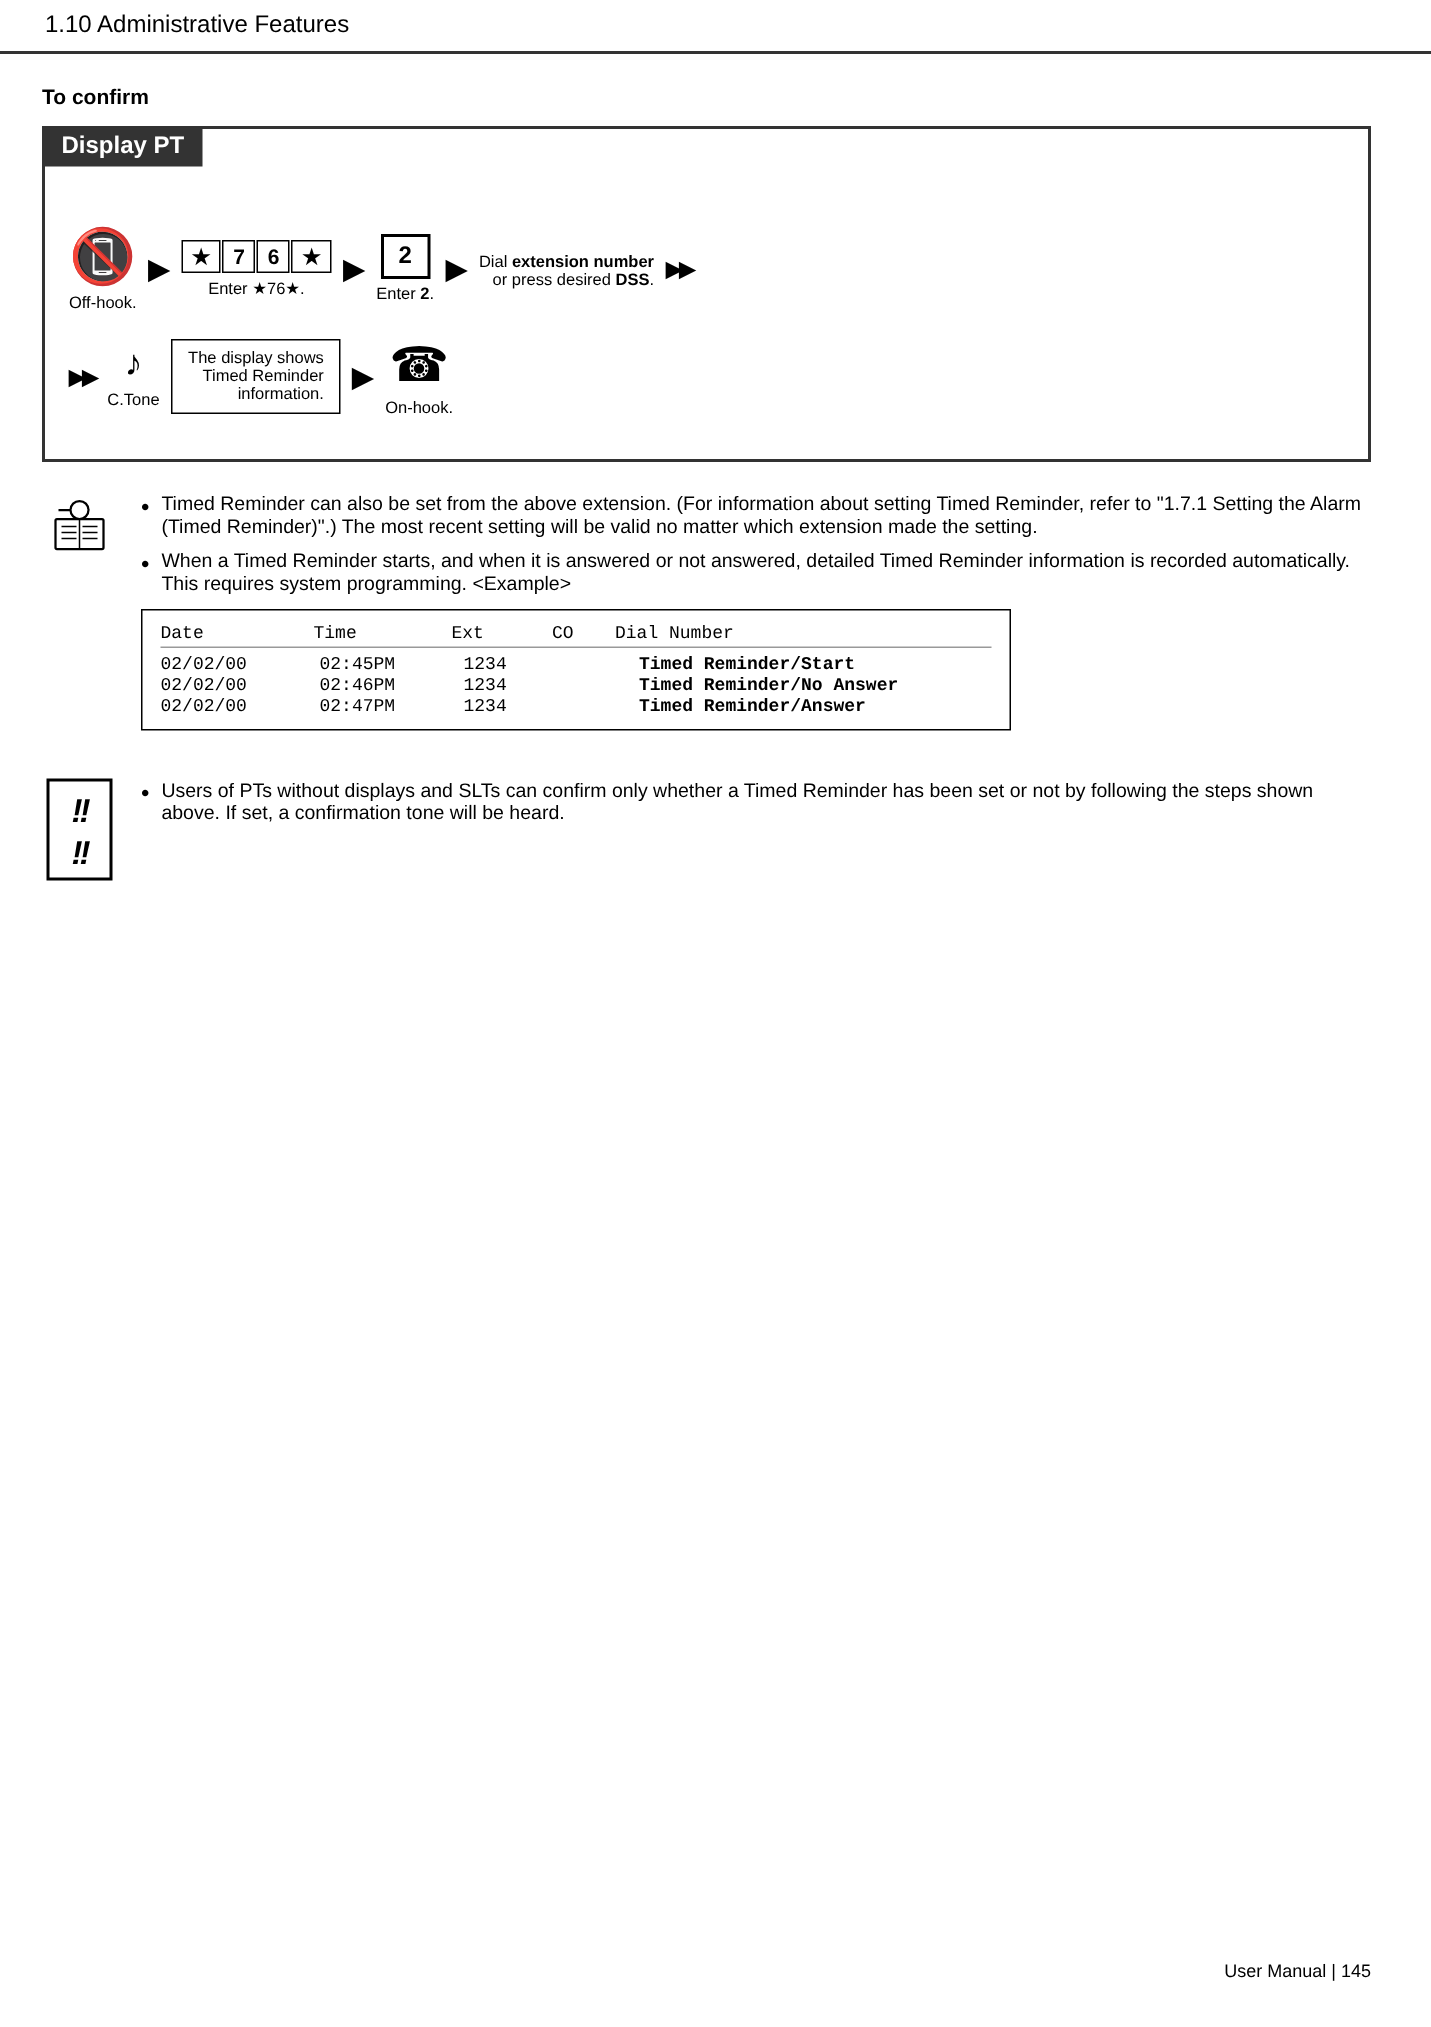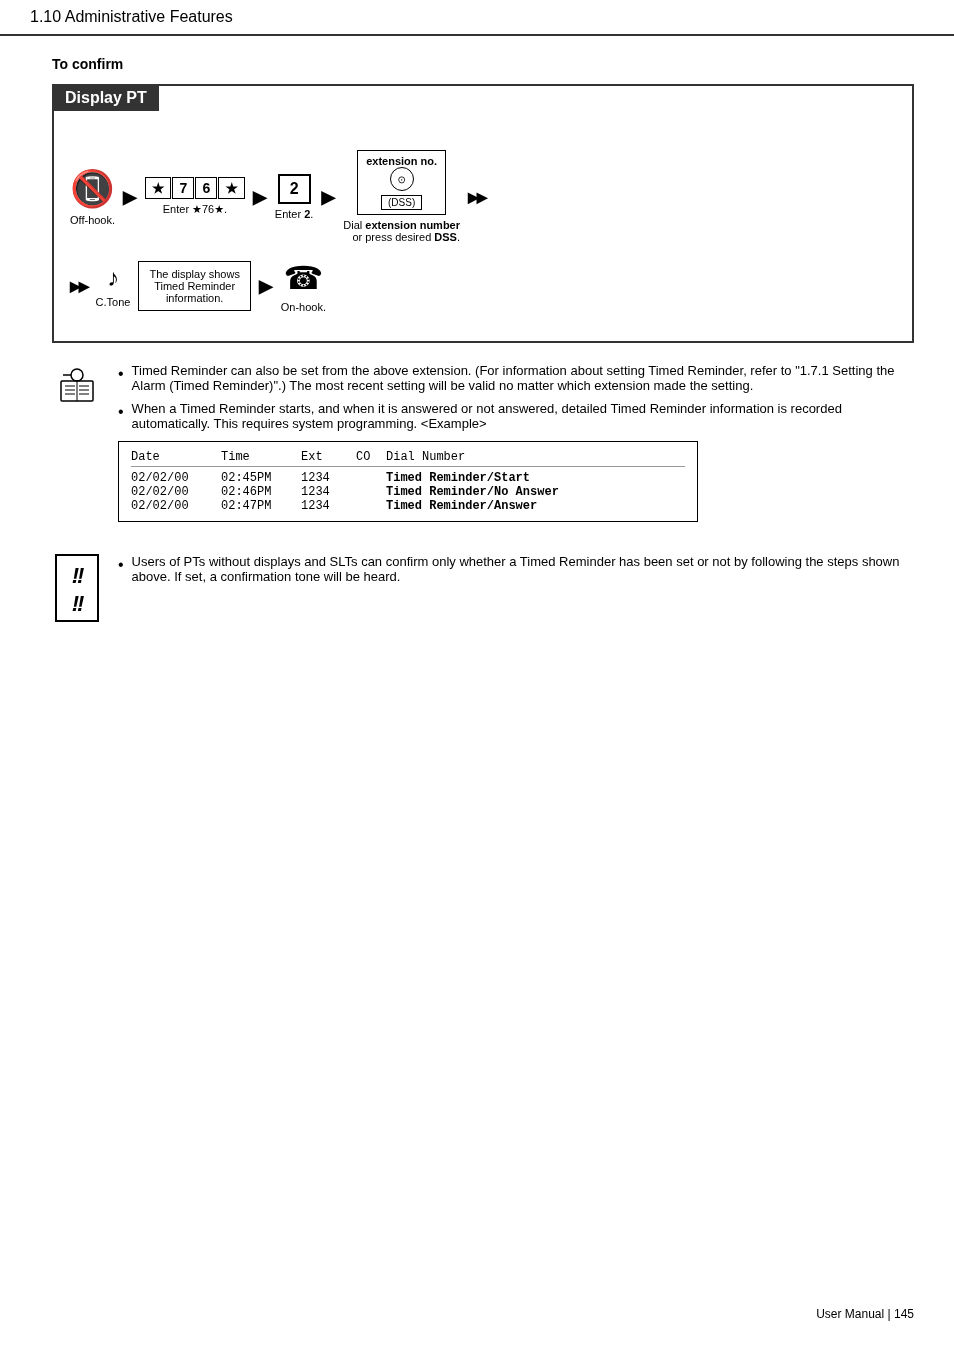--- a/index.html
+++ b/index.html
@@ -12,21 +12,21 @@
       min-height: 1351px;
       padding: 0;
     }
     .top-bar {
       border-bottom: 2px solid #333;
       padding: 8px 30px;
       font-size: 16px;
       font-weight: normal;
     }
     .main-content {
-      padding: 20px 40px 40px 52px;
+      padding: 20px 40px 40px 28px;
     }
     .section-title {
       font-size: 14px;
       font-weight: bold;
       margin-bottom: 12px;
     }
     .diagram-box {
       border: 2px solid #333;
       padding: 16px;
       margin-bottom: 20px;
@@ -103,21 +103,21 @@
     }
     .extension-box-label {
       font-size: 11px;
       font-weight: bold;
       text-align: center;
     }
     .display-box {
       border: 1.5px solid #000;
       padding: 6px 10px;
       font-size: 11px;
-      text-align: center;
+      text-align: right;
       background: #fff;
       max-width: 130px;
     }
     
     .note-section {
       display: flex;
       align-items: flex-start;
       gap: 16px;
       margin-bottom: 16px;
     }
@@ -144,28 +144,28 @@
       border: 1px solid #000;
       font-family: 'Courier New', monospace;
       font-size: 12px;
       padding: 8px 12px;
       margin-top: 10px;
       margin-bottom: 16px;
       width: 580px;
     }
     .table-header {
       display: flex;
-      gap: 0;
+      gap: 12px;
       border-bottom: 1px solid #999;
       padding-bottom: 2px;
       margin-bottom: 4px;
     }
     .table-row-data {
       display: flex;
-      gap: 0;
+      gap: 16px;
       justify-content: center;
     }
     .col-date { width: 90px; }
     .col-time { width: 80px; }
     .col-ext { width: 55px; }
     .col-co { width: 30px; }
     .col-dial { flex: 1; }
     
     .warning-icon {
       font-size: 28px;
@@ -236,27 +236,20 @@
       <span class="arrow">▶</span>
 
       <div class="step-wrap">
         <span class="number-box">2</span>
         <div class="step-label">Enter <b>2</b>.</div>
       </div>
 
       <span class="arrow">▶</span>
 
       <div class="step-wrap">
-        <div class="extension-box">
-          <div class="extension-box-label">extension no.</div>
-          <div class="ext-inner">
-            <div class="circle-icon">⊙</div>
-            <div class="dss-inner-box"><span>(DSS)</span></div>
-          </div>
-        </div>
         <div class="step-label" style="max-width:120px;">Dial <b>extension number</b><br>or press desired <b>DSS</b>.</div>
       </div>
 
       <span class="arrow" style="font-size:14px; letter-spacing:-2px;">▶▶</span>
     </div>
 
     <div class="diagram-row-2" style="margin-top:16px; padding-bottom:12px;">
       <span class="arrow" style="font-size:14px; letter-spacing:-2px;">▶▶</span>
 
       <div class="step-wrap">

